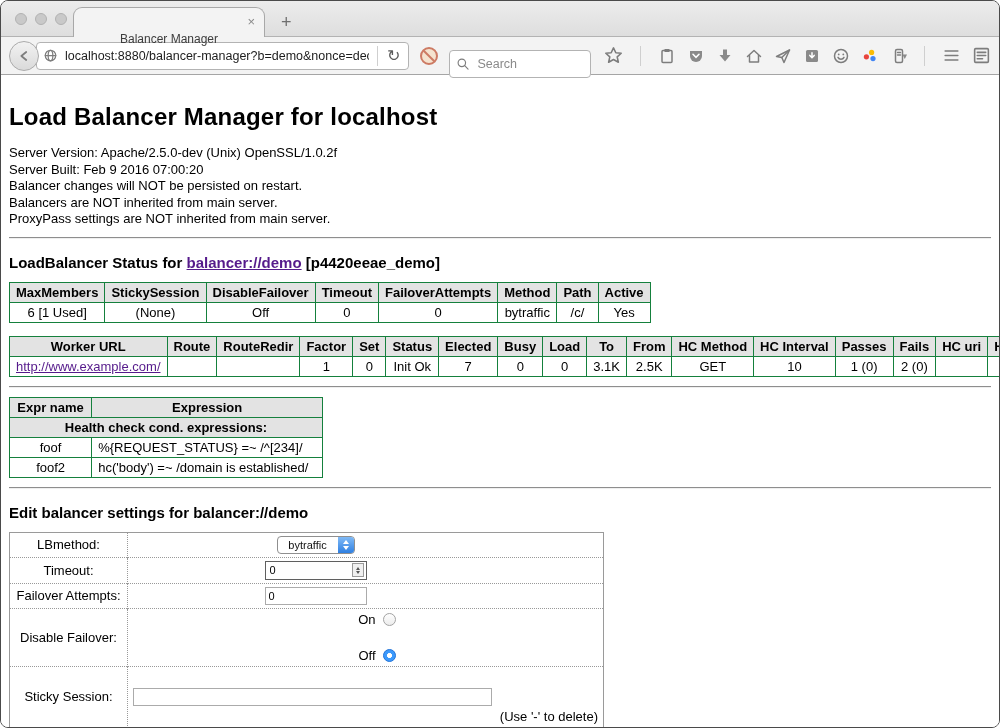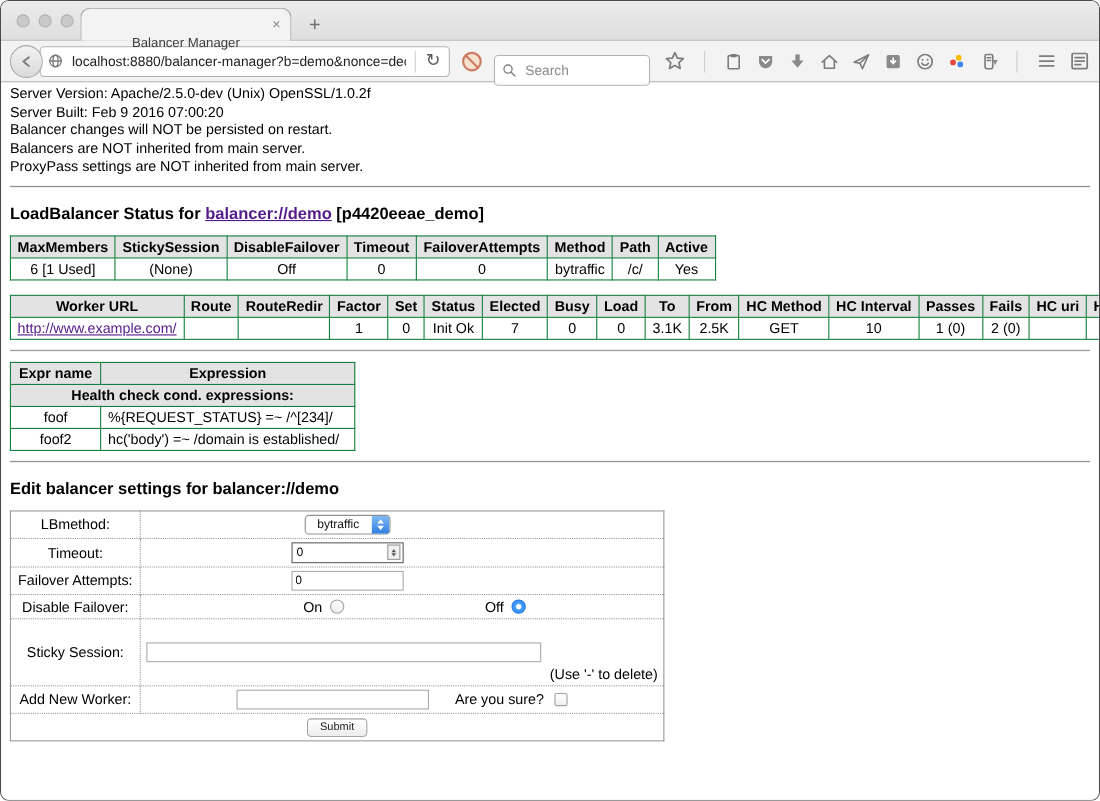--- a/index.html
+++ b/index.html
@@ -95,21 +95,21 @@
   .w100 { width:102px; } .w175 { width:175px; }
   .sticky-row { display:flex; align-items:center; gap:8px; }
   .sticky-row input { flex:1; }
   .hint { white-space:nowrap; font-size:13px;margin-top:39px; }
 
   .radio { width:13px; height:13px; border-radius:50%; border:1px solid #a3a3a3;
            background:linear-gradient(#fff,#ececec); display:inline-block; }
   .radio.checked { border:1px solid #2374d8;
            background:radial-gradient(circle at 50% 50%, #fff 0 2.2px, #3b99fc 2.8px); }
   .radio-line { display:flex; align-items:center; gap:7px; justify-content:flex-end; width:160px; }
-  .radio-stack { display:flex; gap:5px; align-items:flex-end; }
+  .radio-stack { display:flex; flex-direction:column; gap:21px; align-items:flex-end; }
   .checkbox { width:12px; height:12px; border:1px solid #a3a3a3; border-radius:2px;
               background:linear-gradient(#fff,#f0f0f0); display:inline-block; }
   .worker-row { display:flex; align-items:center; justify-content:center; gap:10px; }
   .sure { margin-left:14px; }
 
   .submit-cell { text-align:center; }
   button.mac { background:linear-gradient(#fff,#ededed); border:1px solid #a5a5a5; border-radius:4px;
                font-size:10px; padding:2px 11px; color:#222; font-family:"Liberation Sans",sans-serif; }
 
   svg.g { stroke:#7d7d7d; fill:none; stroke-width:1.5; stroke-linecap:round; stroke-linejoin:round; }
@@ -234,20 +234,21 @@
       <span class="icon">
         <svg class="g" width="19" height="19" viewBox="0 0 18 18">
             <rect x="2.5" y="2.5" width="13" height="13" rx="1"></rect>
             <path d="M5 6 h8 M5 9 h8 M5 12 h5"></path>
           </svg>
       </span>
     </div>
   </div>
 
   <div class="content">
+    <h1>Load Balancer Manager for localhost</h1>
 
     <div class="info">
       <div>Server Version: Apache/2.5.0-dev (Unix) OpenSSL/1.0.2f</div>
       <div>Server Built: Feb 9 2016 07:00:20</div>
       <div>Balancer changes will NOT be persisted on restart.</div>
       <div>Balancers are NOT inherited from main server.</div>
       <div>ProxyPass settings are NOT inherited from main server.</div>
     </div>
 
     <hr>

